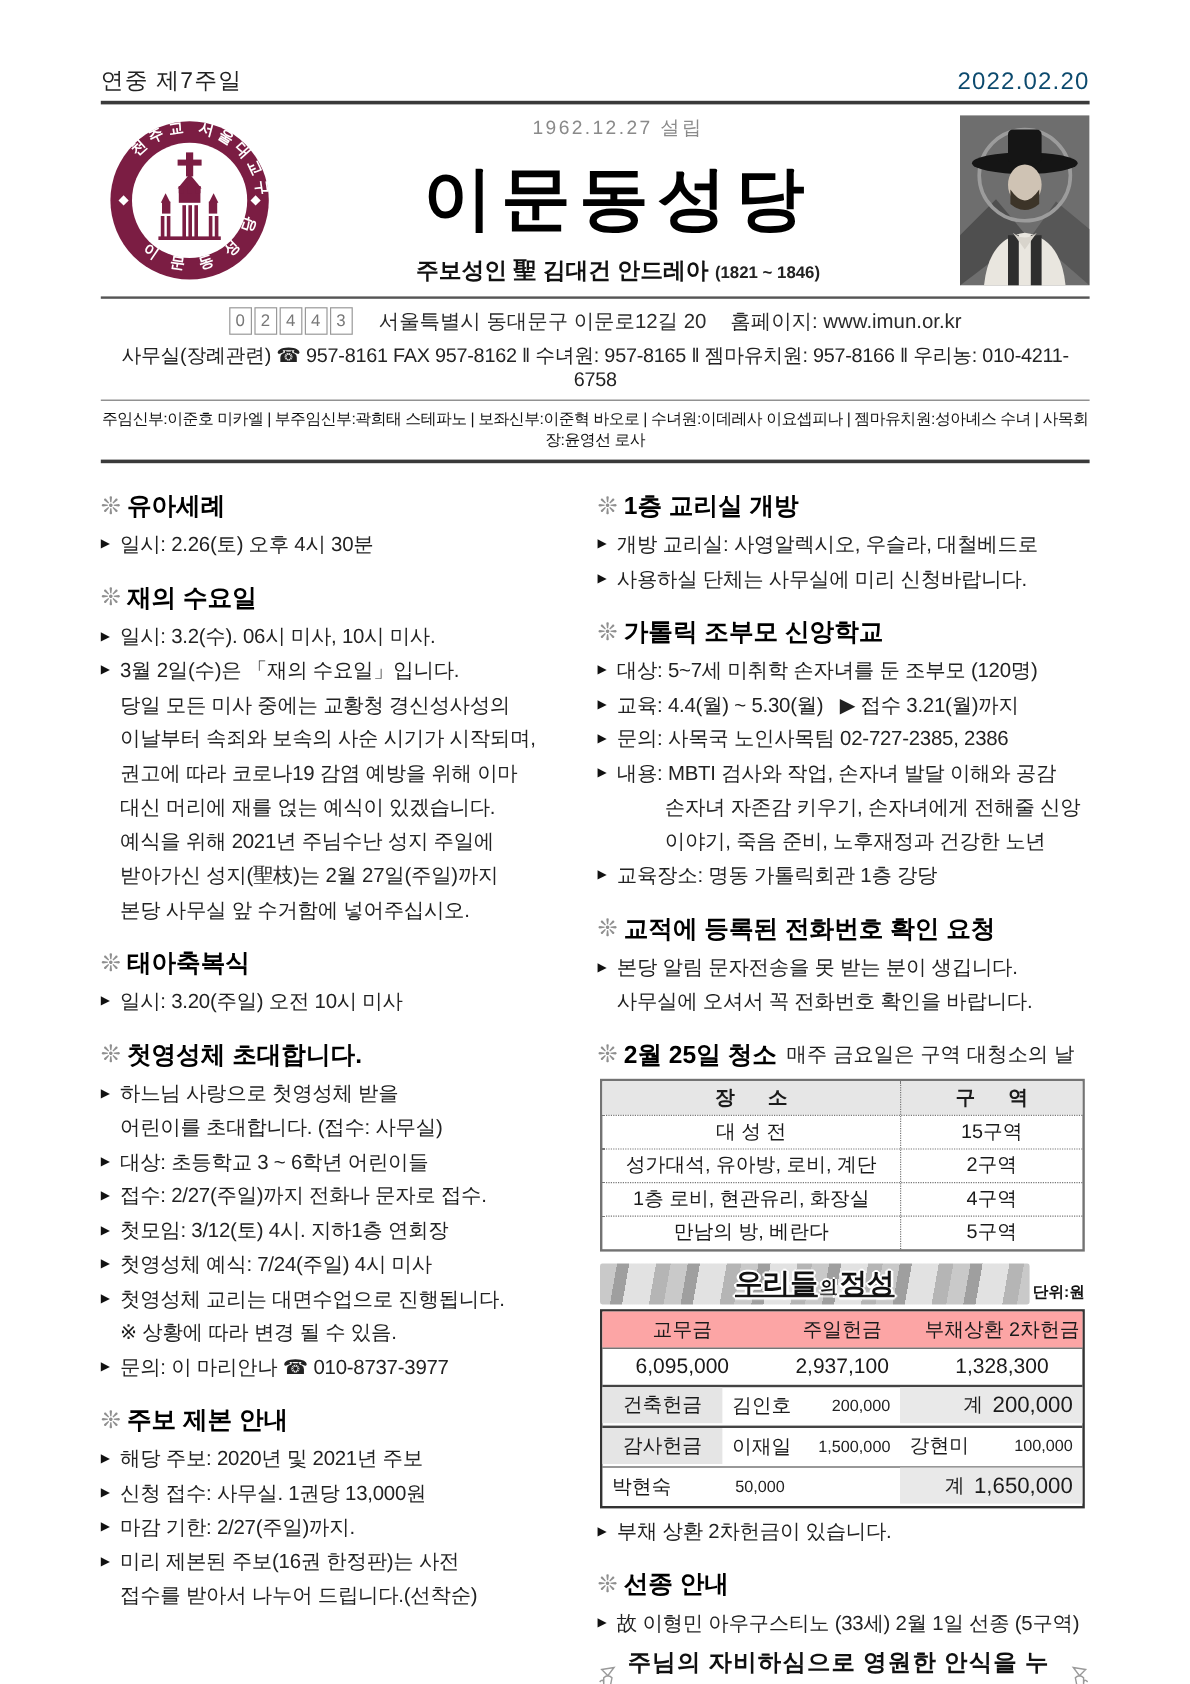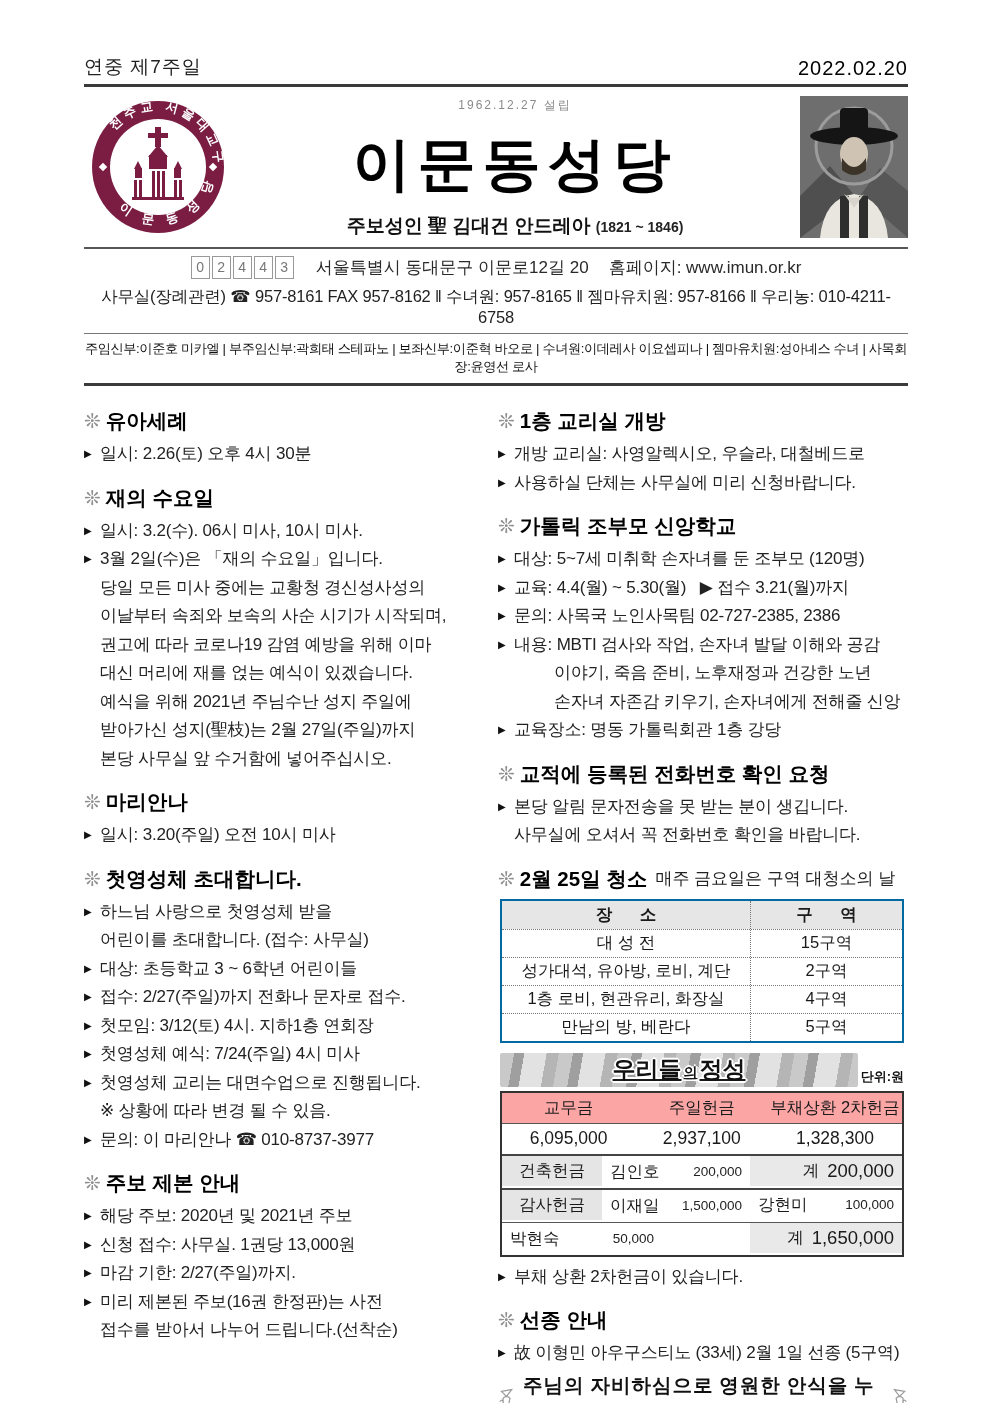--- a/index.html
+++ b/index.html
@@ -2,27 +2,27 @@
 <html><head>
 <meta charset="utf-8">
 <style>
   html,body{margin:0;padding:0;background:#fff;}
   body{font-family:"Liberation Sans","DejaVu Sans",sans-serif;color:#1a1a1a;}
   .page{position:relative;width:992px;height:1403px;background:#fff;box-sizing:border-box;padding:26px 84px 0 84px;overflow:hidden;margin-top:28px;}
 
   
   .tophead{display:flex;justify-content:space-between;align-items:flex-end;border-bottom:3px solid #3a3a3a;padding-bottom:4px;}
   .week{font-size:19px;color:#222;letter-spacing:1px;}
-  .date{font-size:20px;color:#000000;letter-spacing:1px;}
+  .date{font-size:20px;color:#0c4a6e;letter-spacing:1px;}
 
   
   .masthead{display:flex;align-items:stretch;border-bottom:2px solid #555;padding:6px 0 6px 0;height:148px;}
   .logo-wrap{width:148px;display:flex;align-items:center;justify-content:center;}
   .mast-center{flex:1;text-align:center;display:flex;flex-direction:column;justify-content:space-between;padding:2px 0;}
-  .established{font-size:12px;color:#8a8a8a;letter-spacing:2px;margin-top:2px;}
+  .established{font-size:16px;color:#8a8a8a;letter-spacing:2px;margin-top:2px;}
   .church-name{font-size:58px;font-weight:900;letter-spacing:7px;color:#000;line-height:1.0;}
   .patron{font-size:19px;font-weight:bold;color:#111;}
   .patron .years{font-size:14px;font-weight:bold;color:#222;}
   .photo-wrap{width:110px;display:flex;align-items:center;justify-content:flex-end;}
 
   
   .addrline{display:flex;justify-content:center;align-items:center;gap:20px;padding:7px 0 2px 0;font-size:17px;color:#2a2a2a;}
   .zipbox{display:inline-block;width:17px;height:21px;border:1px solid #999;color:#777;font-size:14px;text-align:center;line-height:21px;margin-right:2px;background:#fff;}
   .contacts{text-align:center;font-size:16.5px;color:#222;padding:5px 0 6px 0;letter-spacing:-0.2px;}
   .staff{text-align:center;font-size:13.2px;color:#111;border-top:1px solid #777;border-bottom:3px solid #3a3a3a;padding:6px 0 7px 0;letter-spacing:-0.4px;}
@@ -33,21 +33,21 @@
   .colR{width:410px;}
   h2.sh{margin:15px 0 5px 0;font-size:20.5px;font-weight:bold;color:#000;display:flex;align-items:center;}
   .mk-star{color:#8f8f8f;font-size:20px;margin-right:5px;font-weight:normal;}
   .sect-sub{font-weight:normal;font-size:17px;margin-left:8px;color:#222;}
   .li{font-size:17px;line-height:28.5px;color:#222;display:flex;}
   .bu{display:inline-block;width:16px;flex:0 0 16px;font-size:10px;line-height:28.5px;color:#111;}
   .c2 .bu{flex-basis:56px;width:56px;}
   .lt{letter-spacing:-0.2px;}
 
   
-  .cltable{border:2px solid #0369a1;margin:6px 0 10px 2px;width:404px;box-sizing:border-box;}
+  .cltable{border:2px solid #737373;margin:6px 0 10px 2px;width:404px;box-sizing:border-box;}
   .clrow{display:flex;border-top:1px dotted #777;}
   .clrow:first-child{border-top:none;background:#e6e6e6;}
   .clc{box-sizing:border-box;height:27px;display:flex;align-items:center;justify-content:center;font-size:16.5px;}
   .clc.place{width:62%;}
   .clc.zone{width:38%;border-left:1px dotted #777;}
   .clrow:first-child .clc{font-weight:bold;height:28px;}
 
   
   .obanner{display:flex;align-items:flex-end;margin:8px 0 4px 2px;width:404px;}
   .oart{flex:1;height:34px;position:relative;background:
@@ -223,21 +223,21 @@
           </div>
         <div class="li">
             <span class="bu"></span>
             <span class="lt">본당 사무실 앞 수거함에 넣어주십시오.</span>
           </div>
       </section>
 
       <section>
         <h2 class="sh">
             <span class="mk-star">❊</span>
-            <span>마리안나</span>
+            <span>태아축복식</span>
           </h2>
         <div class="li">
             <span class="bu">▶</span>
             <span class="lt">일시: 3.20(주일) 오전 10시 미사</span>
           </div>
       </section>
 
       <section>
         <h2 class="sh">
             <span class="mk-star">❊</span>
@@ -342,25 +342,25 @@
         <div class="li">
             <span class="bu">▶</span>
             <span class="lt">문의: 사목국 노인사목팀 02-727-2385, 2386</span>
           </div>
         <div class="li">
             <span class="bu">▶</span>
             <span class="lt">내용: MBTI 검사와 작업, 손자녀 발달 이해와 공감</span>
           </div>
         <div class="li c2">
             <span class="bu"></span>
+            <span class="lt">손자녀 자존감 키우기, 손자녀에게 전해줄 신앙</span>
+          </div>
+        <div class="li c2">
+            <span class="bu"></span>
             <span class="lt">이야기, 죽음 준비, 노후재정과 건강한 노년</span>
-          </div>
-        <div class="li c2">
-            <span class="bu"></span>
-            <span class="lt">손자녀 자존감 키우기, 손자녀에게 전해줄 신앙</span>
           </div>
         <div class="li">
             <span class="bu">▶</span>
             <span class="lt">교육장소: 명동 가톨릭회관 1층 강당</span>
           </div>
       </section>
 
       <section>
         <h2 class="sh">
             <span class="mk-star">❊</span>

